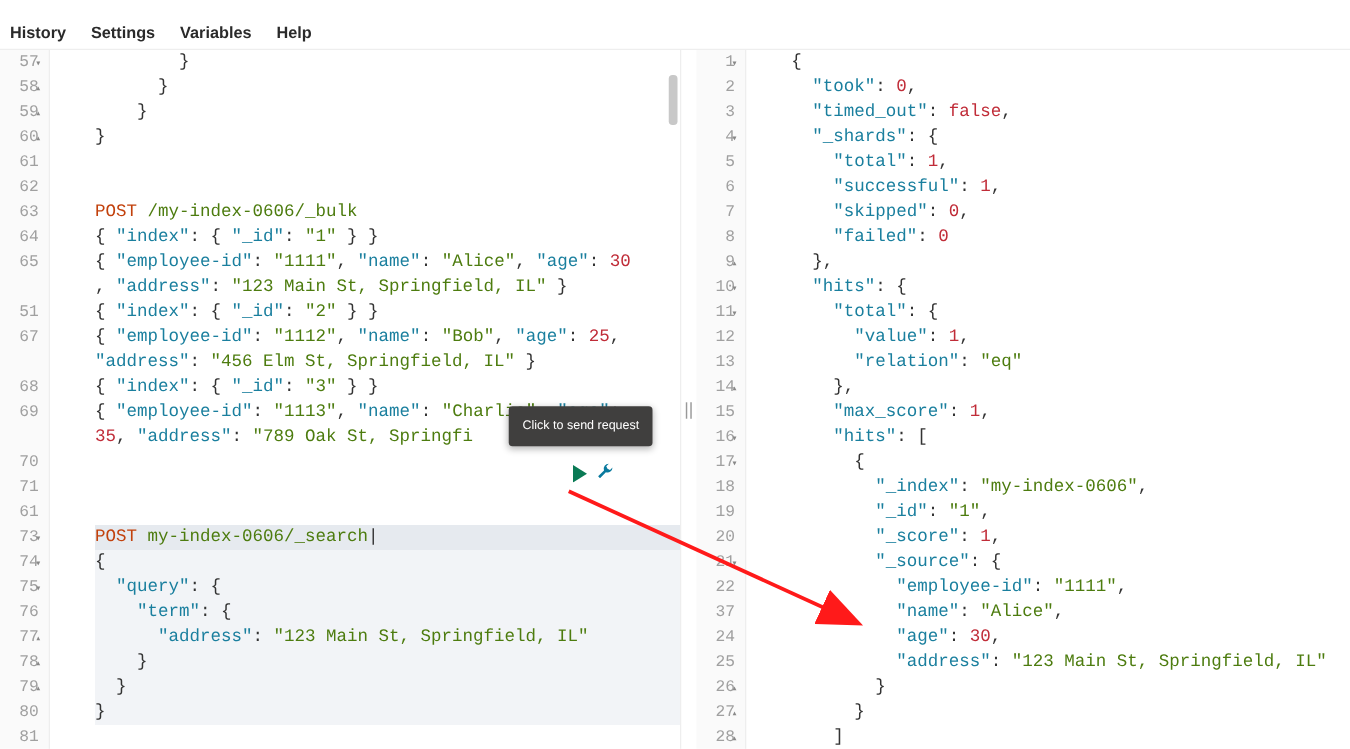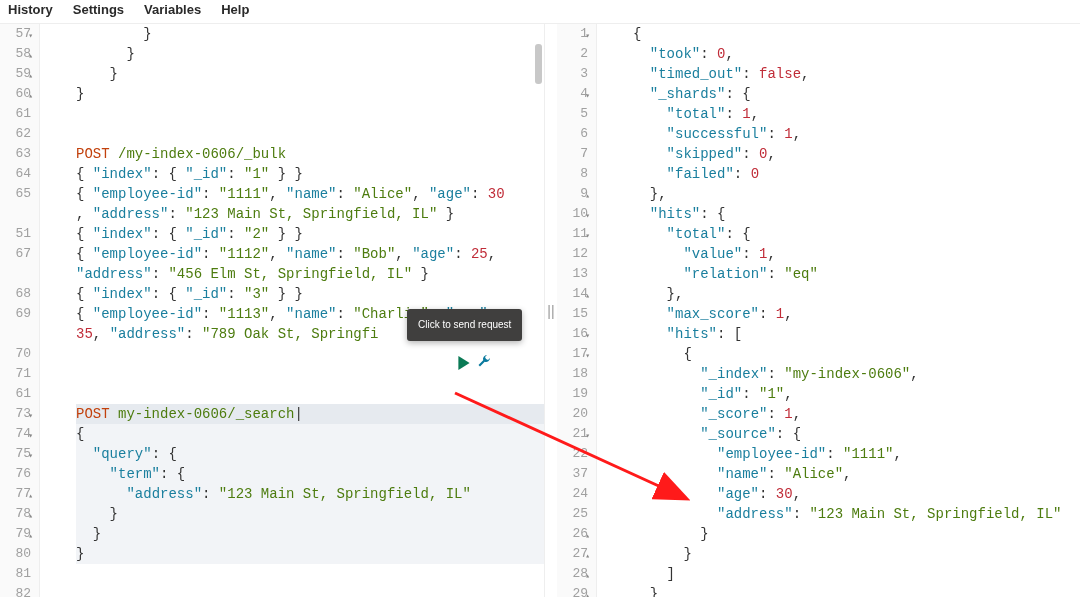--- a/index.html
+++ b/index.html
@@ -15,21 +15,21 @@
   }
   .menubar {
     display: flex;
     gap: 20px;
     padding: 2px 8px 6px 8px;
     font-weight: 600;
     color: #2a2a2a;
     border-bottom: 1px solid #eee;
     font-size: 13px;
   }
-  .menubar > span { cursor: pointer; }
+  .menubar > span { cursor: pointer; margin-top: 16px; }
   .pane-wrap {
     display: flex;
     height: calc(100% - 26px);
     position: relative;
   }
   .pane {
     position: relative;
     overflow: hidden;
     font-family: Consolas, "Courier New", monospace;
     font-size: 14px;

